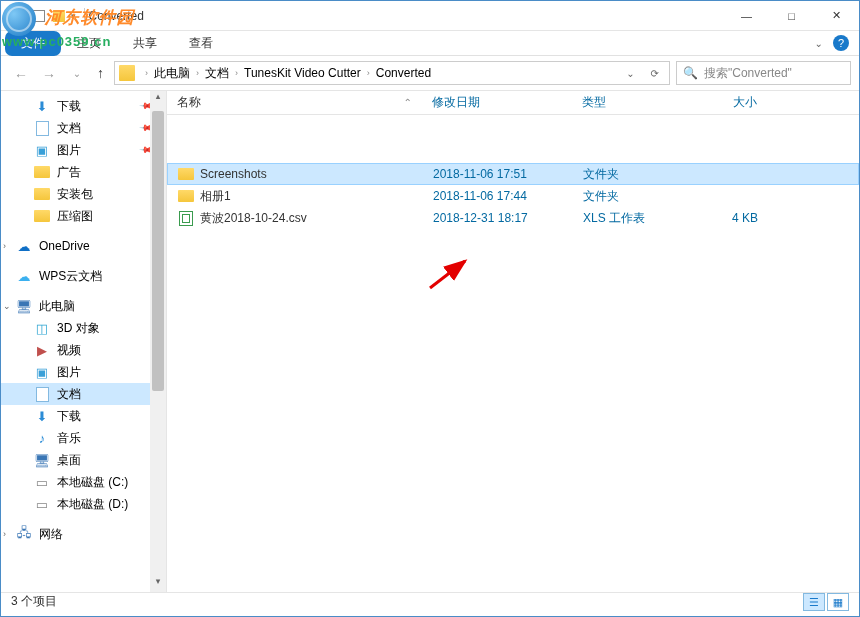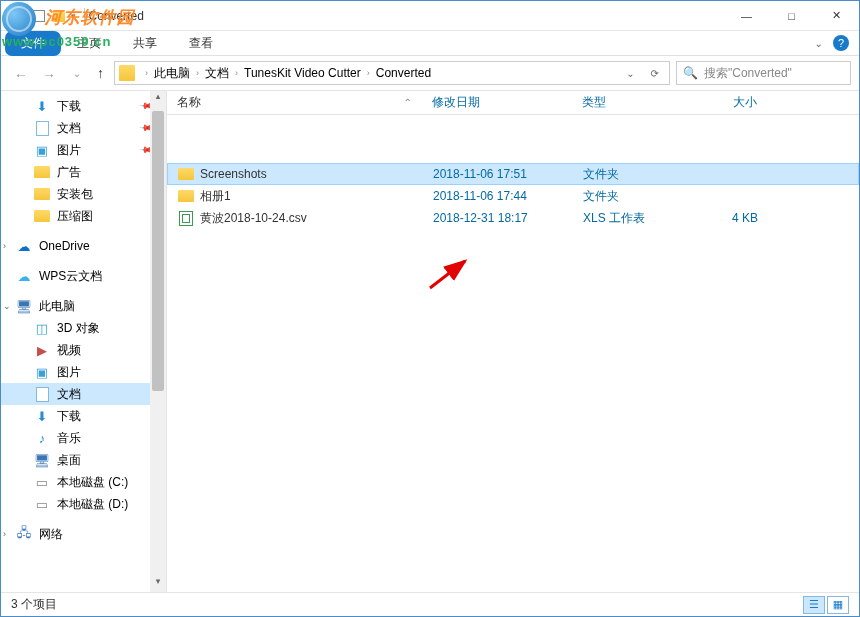--- a/index.html
+++ b/index.html
@@ -63,21 +63,21 @@
 .sort-caret { font-size: 10px; margin-left: auto; color: #888; }
 .file-row { display: flex; height: 22px; align-items: center; font-size: 12px; color: #333; cursor: pointer; border: 1px solid transparent; }
 .file-row.selected { background: #cce8ff; border: 1px solid #99d1ff; margin-top: 48px; }
 .file-row .col { padding: 0 10px; display: flex; align-items: center; overflow: hidden; white-space: nowrap; }
 .file-row .icon { width: 16px; height: 16px; margin-right: 6px; display: flex; align-items: center; justify-content: center; }
 .col-date, .col-type, .col-size { color: #0369a1; }
 .col-size { justify-content: flex-end; }
 .xls-ico { width:14px; height:15px; background:#fff; border:1px solid #3a9b4e; position:relative; }
 .xls-ico::after { content:""; position:absolute; left:2px; top:2px; right:2px; bottom:2px; border:1px solid #3a9b4e; }
 
-.statusbar { height: 24px; border-top: 1px solid #e5e5e5; display: flex; align-items: center; padding: 7px 10px; font-size: 12px; color: #333; }
+.statusbar { height: 24px; border-top: 1px solid #e5e5e5; display: flex; padding: 0 10px; font-size: 12px; color: #333; }
 .view-toggles { margin-left: auto; display: flex; gap: 2px; }
 .view-btn { width: 22px; height: 18px; border: 1px solid #83b9e0; display: flex; align-items: center; justify-content: center; cursor: pointer; font-size: 11px; color: #1979ca; }
 .view-btn.active { background: #cce8ff; }
 
 .watermark { position: absolute; top: 1px; left: 1px; z-index: 999; pointer-events: none; }
 .watermark .logo-text { font-size: 17px; font-weight: bold; color: #ff8a2a; font-style: italic; letter-spacing: 1px; }
 .watermark .logo-url { font-size: 13px; color: #27ae60; font-weight: bold; letter-spacing: 1px; margin-top: -2px; }
 .watermark .globe { display:inline-block; width:34px; height:34px; border-radius:50%; background: radial-gradient(circle at 35% 35%, #7ec8f5, #1b78c4); margin-right:4px; vertical-align:middle; position:relative; }
 .watermark .globe::after { content:""; position:absolute; inset:4px; border:2px solid rgba(255,255,255,0.5); border-radius:50%; }
 

